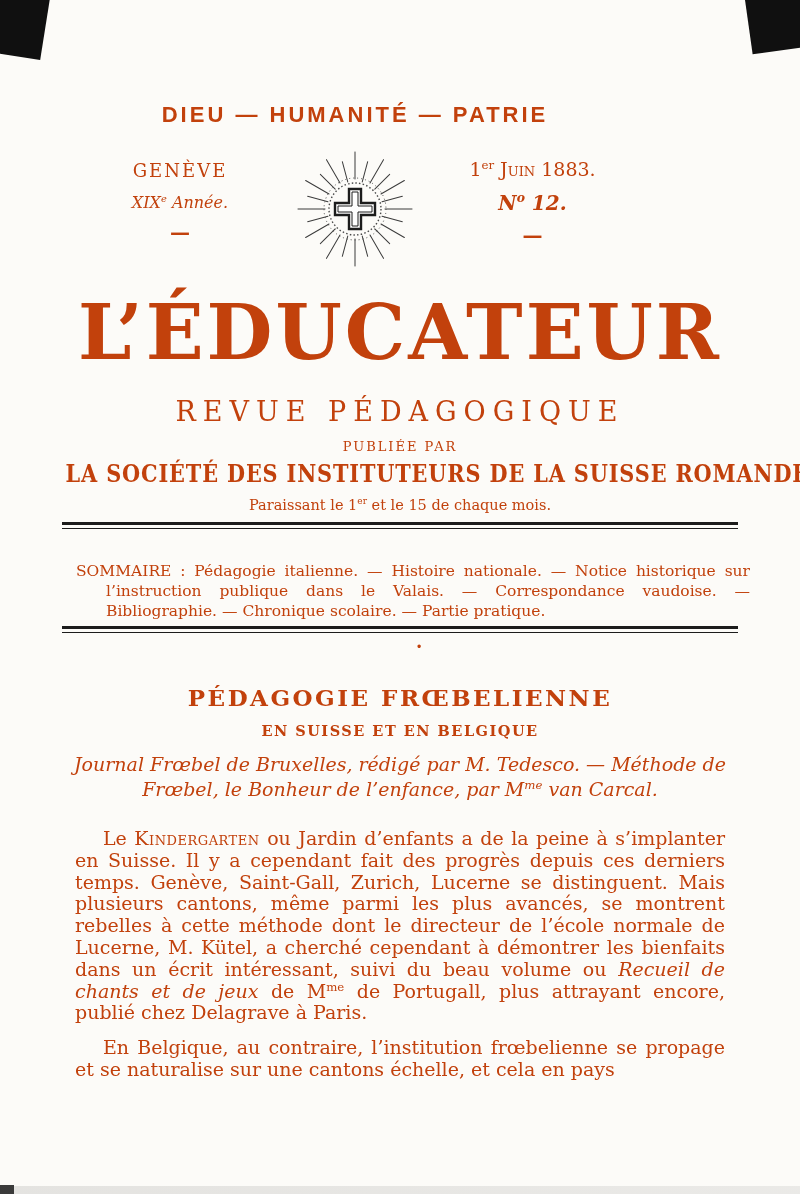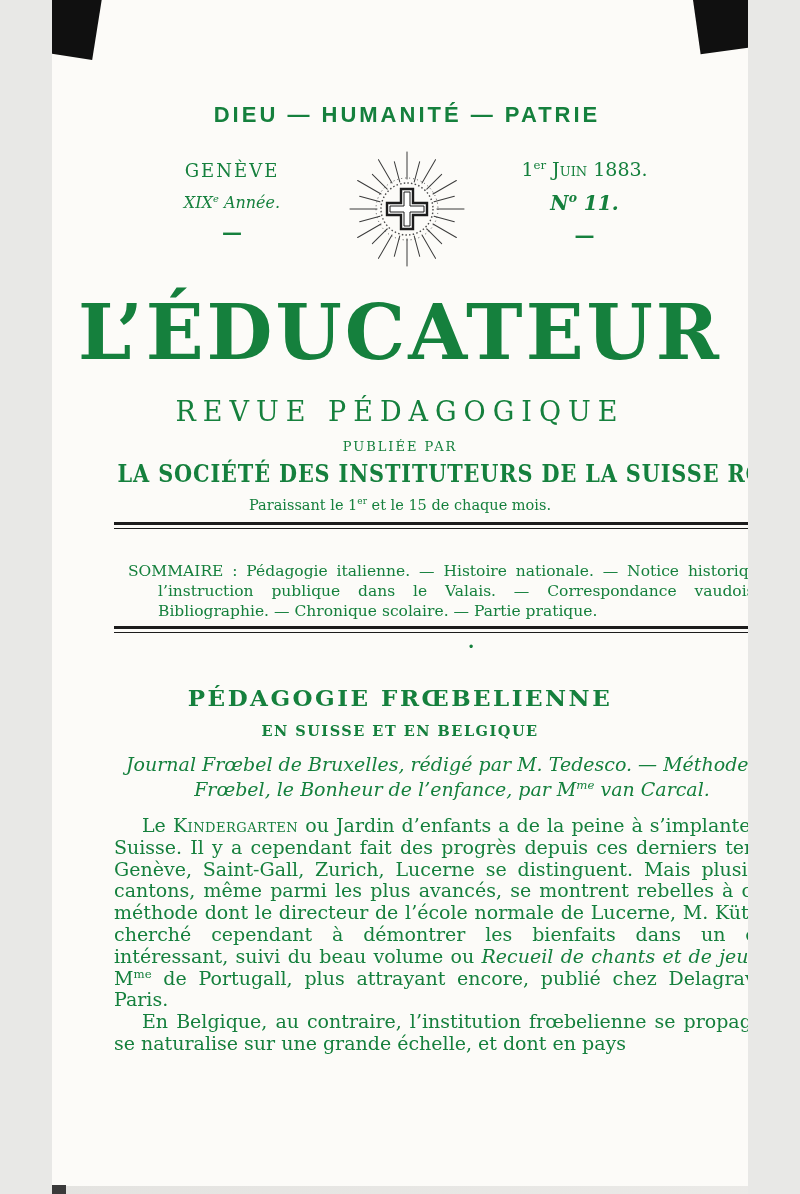--- a/index.html
+++ b/index.html
@@ -1,23 +1,23 @@
 <!DOCTYPE html>
 <html><head>
 <meta charset="utf-8">
 <style>
   html, body { margin: 0; padding: 0; background: #e8e8e6; }
   .page {
     position: relative;
-    width: 696px;
+    width: 800px;
     height: 1194px;
     margin: 0 auto;
     background: #fcfbf8;
     font-family: "DejaVu Serif", "Liberation Serif", serif;
-    color: #15803d;
+    color: #c2410c;
     overflow: hidden;
   }
   
   .corner { position: absolute; background: #101010; }
   .corner-left  { top: -14px; left: -12px; width: 58px; height: 70px; transform: rotate(9deg); }
   .corner-right { top: -12px; right: -14px; width: 66px; height: 62px; transform: rotate(-8deg); }
   .bottom-shade {
     position: absolute; bottom: 0; left: 0; width: 100%; height: 8px;
     background: linear-gradient(to right, rgba(60,60,60,0.25), rgba(150,150,150,0.35));
     opacity: 0.5;
@@ -94,21 +94,21 @@
     text-align: center; font-size: 14.5px; font-weight: bold; letter-spacing: 1.5px;
   }
   .citation {
     position: absolute; top: 752px; left: 65px; width: 670px;
     text-align: center; font-style: italic; font-size: 19px; line-height: 25px;
   }
   .body-text {
     position: absolute; top: 815px; left: 62px; width: 676px;
     font-size: 19px; line-height: 21.8px; text-align: justify;
   }
-  .body-text p { margin: 0; text-indent: 28px; }
+  .body-text p { margin: 13px; text-indent: 28px; }
   .sc { font-variant: small-caps; letter-spacing: 0.5px; }
   sup { font-size: 62%; line-height: 0; }
 </style>
 </head>
 <body>
 
 <div class="page">
 
   <div class="corner corner-left"></div>
   <div class="corner corner-right"></div>
@@ -151,21 +151,21 @@
       </g>
       <circle cx="63" cy="63" r="31" fill="none" stroke="#4a4a4a" stroke-width="1" stroke-dasharray="1 3"></circle>
       <circle cx="63" cy="63" r="26" fill="none" stroke="#4a4a4a" stroke-width="1.4" stroke-dasharray="1.5 2.2"></circle>
       <path d="M57,43 h12 v14 h14 v12 h-14 v14 h-12 v-14 h-14 v-12 h14 z" fill="#ffffff" stroke="#1c1c1c" stroke-width="2.4"></path>
       <path d="M60,46 h6 v14 h14 v6 h-14 v14 h-6 v-14 h-14 v-6 h14 z" fill="none" stroke="#1c1c1c" stroke-width="1"></path>
     </svg>
   </div>
 
   <div class="mast-right">
     <div class="date"><span>1</span><sup>er</sup><span class="sc-part"> Juin 1883.</span></div>
-    <div class="issue-no"><span>N</span><sup>o</sup><span> 11.</span></div>
+    <div class="issue-no"><span>N</span><sup>o</sup><span> 12.</span></div>
     <div class="mdash">—</div>
   </div>
 
   <h1 class="title">L’ÉDUCATEUR</h1>
   <div class="subtitle">REVUE PÉDAGOGIQUE</div>
   <div class="pubby">PUBLIÉE PAR</div>
   <div class="society"><span class="society-inner">LA SOCIÉTÉ DES INSTITUTEURS DE LA SUISSE ROMANDE</span></div>
   <div class="frequency"><span>Paraissant le 1</span><sup>er</sup><span> et le 15 de chaque mois.</span></div>
 
   <div class="rule rule1"></div>
@@ -175,18 +175,18 @@
   <div class="rule rule2"></div>
   <div class="dot">.</div>
 
   <h2 class="art-title">PÉDAGOGIE FRŒBELIENNE</h2>
   <div class="art-sub">EN SUISSE ET EN BELGIQUE</div>
 
   <div class="citation"><span>Journal Frœbel de Bruxelles, rédigé par M. Tedesco. — Méthode de Frœbel, le Bonheur de l’enfance, par M</span><sup>me</sup><span> van Carcal.</span></div>
 
   <div class="body-text">
     <p><span>Le </span><span class="sc">Kindergarten</span><span> ou Jardin d’enfants a de la peine à s’implanter en Suisse. Il y a cependant fait des progrès depuis ces derniers temps. Genève, Saint-Gall, Zurich, Lucerne se distinguent. Mais plusieurs cantons, même parmi les plus avancés, se montrent rebelles à cette méthode dont le directeur de l’école normale de Lucerne, M. Kütel, a cherché cependant à démontrer les bienfaits dans un écrit intéressant, suivi du beau volume ou </span><em>Recueil de chants et de jeux</em><span> de M</span><sup>me</sup><span> de Portugall, plus attrayant encore, publié chez Delagrave à Paris.</span></p>
-    <p>En Belgique, au contraire, l’institution frœbelienne se propage et se naturalise sur une grande échelle, et dont en pays</p>
+    <p>En Belgique, au contraire, l’institution frœbelienne se propage et se naturalise sur une cantons échelle, et cela en pays</p>
   </div>
 
   <div class="corner-bottom-left"></div>
   <div class="bottom-shade"></div>
 </div>
 
 </body></html>

